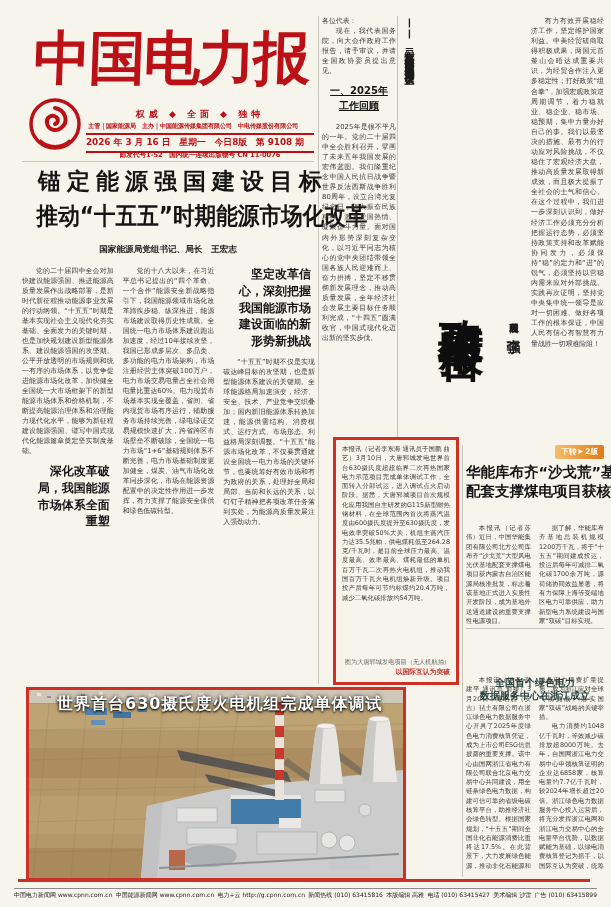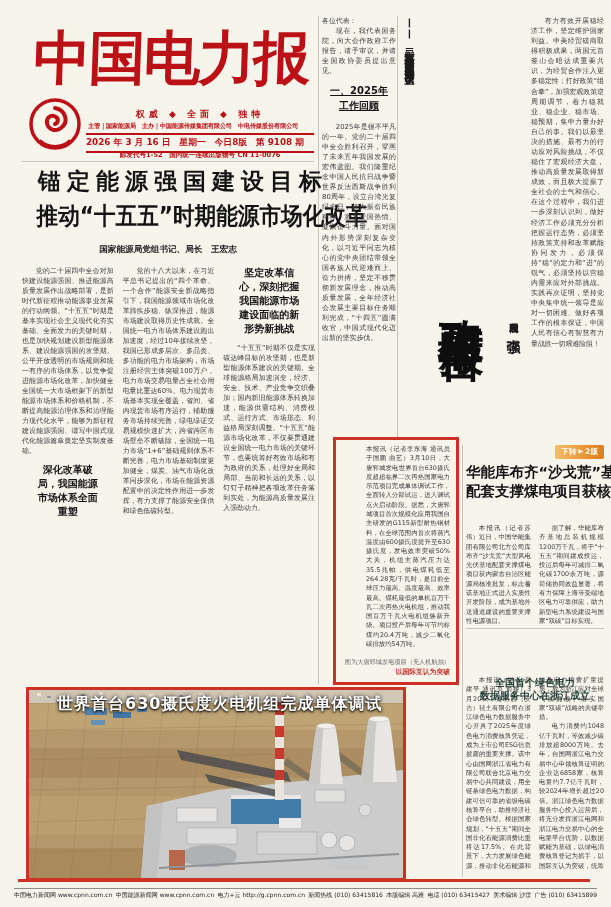--- a/index.html
+++ b/index.html
@@ -36,22 +36,22 @@
     font-weight:900; color:#141414; font-size:23px; letter-spacing:6px; white-space:nowrap; }
   .lead-h2 { left:22px; top:200px; width:292px; text-align:center;
     font-weight:900; color:#141414; font-size:24px; white-space:nowrap;
     transform:scaleX(.9); transform-origin:center; }
   .lead-byline { left:22px; top:244px; width:292px; text-align:center;
     font-size:8.6px; font-weight:700; color:#222; }
   .lead-body { left:22px; top:266px; width:293px; height:418px;
     column-count:3; column-gap:9px; overflow:hidden;
     font-size:6.9px; line-height:1.45; text-align:justify; color:#3b3b3b; }
   .lead-body p, .colcopy p { text-indent:2em; margin:0; }
-  .subhead { display:block; text-align:center; font-weight:900; color:#161616;
-    font-size:10px; line-height:1.4; margin:7px 12px; text-indent:0 !important; }
+  .subhead { display:block; text-align:right; font-weight:900; color:#161616;
+    font-size:12px; line-height:1.4; margin:7px 4px; text-indent:0 !important; }
   
   .jump { display:inline-flex; align-items:flex-start; gap:2px;
     background:linear-gradient(90deg,#f4bd6a,#e07c17); color:#fff;
     font-size:7.6px; font-weight:700; padding:1.5px 6px 2px 6px; border-radius:2px; white-space:nowrap; }
   .jump .arr { font-size:6px; }
   .jump-lead { left:258px; top:694px; }
   .jump-right { left:466px; top:445px; width:138px; text-align:right; }
   .jump-right .jump { float:right; }
   
   .colcopy { font-size:6.9px; line-height:1.46; text-align:justify; color:#3b3b3b; overflow:hidden; }
@@ -66,21 +66,21 @@
     writing-mode:vertical-rl; font-size:45px; font-weight:900; color:#0e0e0e;
     letter-spacing:3px; line-height:76px; text-align:center;
     font-family:"DejaVu Serif", serif; }
   .gov-speaker { left:501px; top:316px; height:122px; width:26px;
     writing-mode:vertical-rl; color:#1c1c1c; line-height:26px; text-align:left; }
   .gov-speaker .role { font-size:9px; font-weight:700; }
   .gov-speaker .name { font-size:14px; font-weight:900; margin-top:8px; display:inline-block; }
   
   .redbox { left:333px; top:437px; width:126px; height:248px;
     border:3px solid #cd3126; padding:5px 6px; display:flex; flex-direction:column; }
-  .redbox .body { font-size:6.4px; line-height:1.45; text-align:justify; color:#3b3b3b;margin-left:24px; }
+  .redbox .body { font-size:6.4px; line-height:1.45; text-align:justify; color:#3b3b3b; }
   .redbox .credit-note { margin-top:auto; align-self:flex-end; font-size:6.2px; color:#666; }
   .redbox .credit { align-self:flex-end; font-size:6.8px; font-weight:700; color:#c22f26; }
   
   .art-h { position:absolute; width:138px; left:466px; text-align:center;
     font-weight:900; line-height:1.32; white-space:nowrap; }
   .a1-h { top:463px; font-size:14.5px; color:#141414; }
   .a2-h { top:632px; font-size:10px; color:#24423a;margin-top:44px; }
   .art-body { position:absolute; left:466px; width:138px;
     column-count:2; column-gap:8px; overflow:hidden;
     font-size:6.4px; line-height:1.45; text-align:justify; color:#3b3b3b; }

